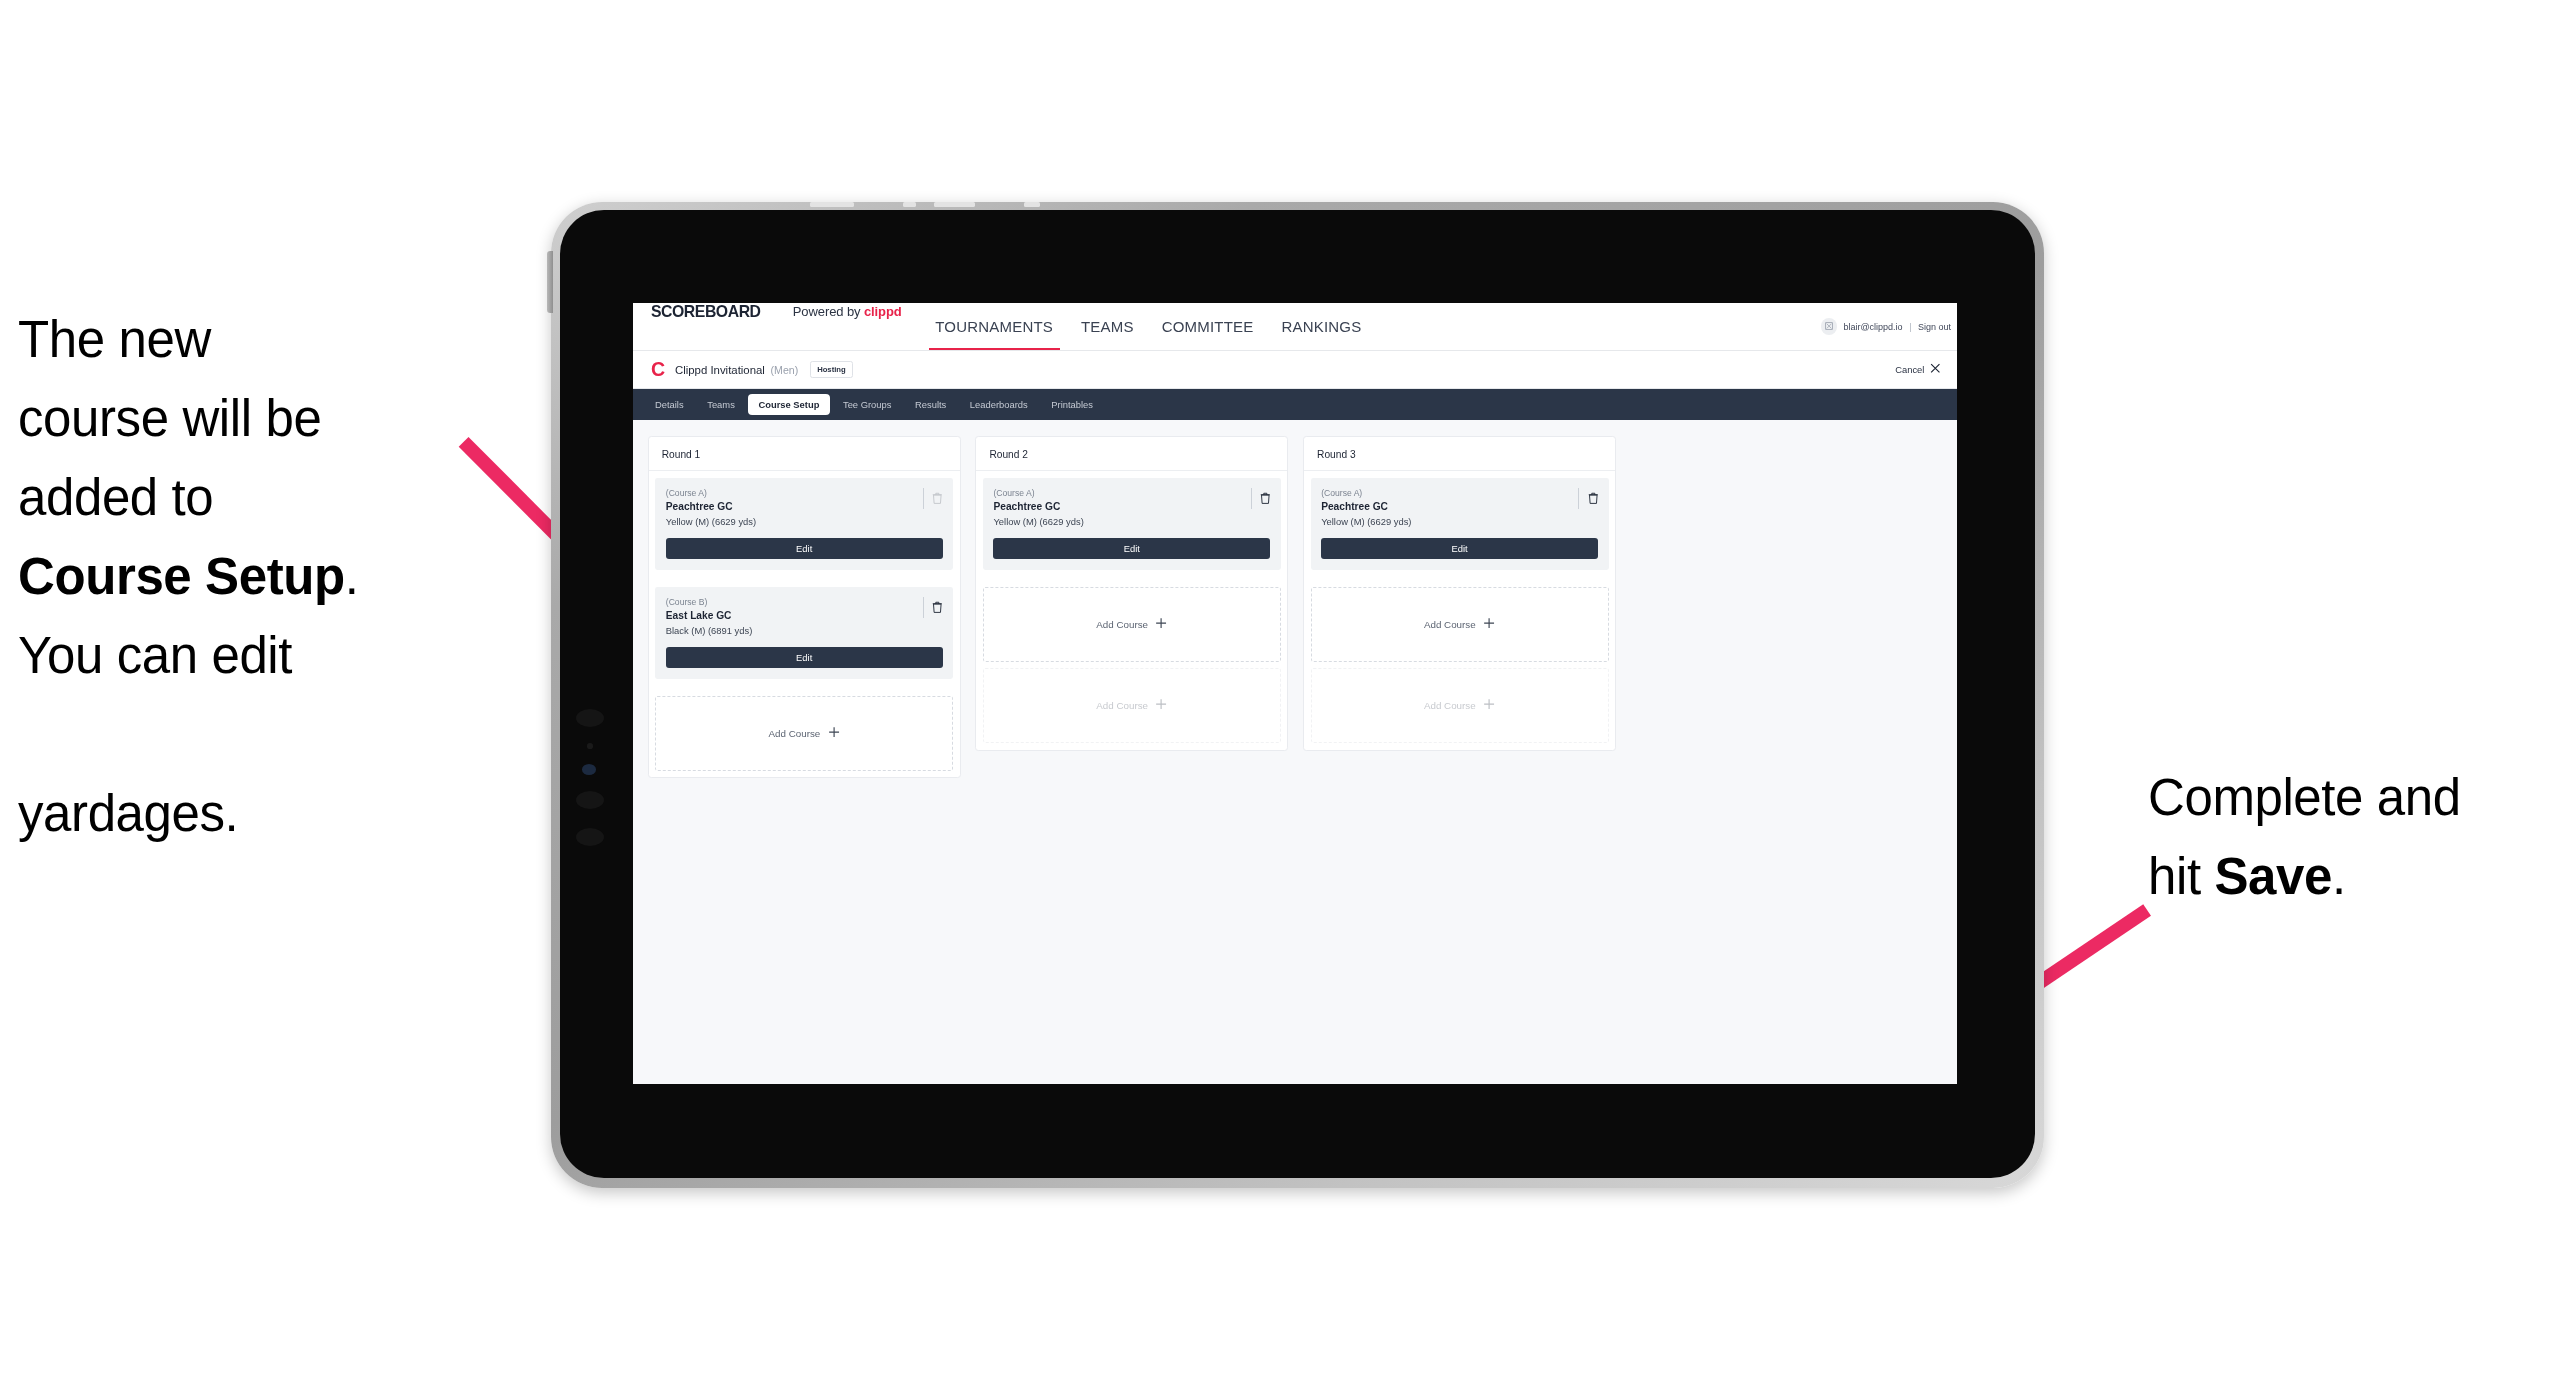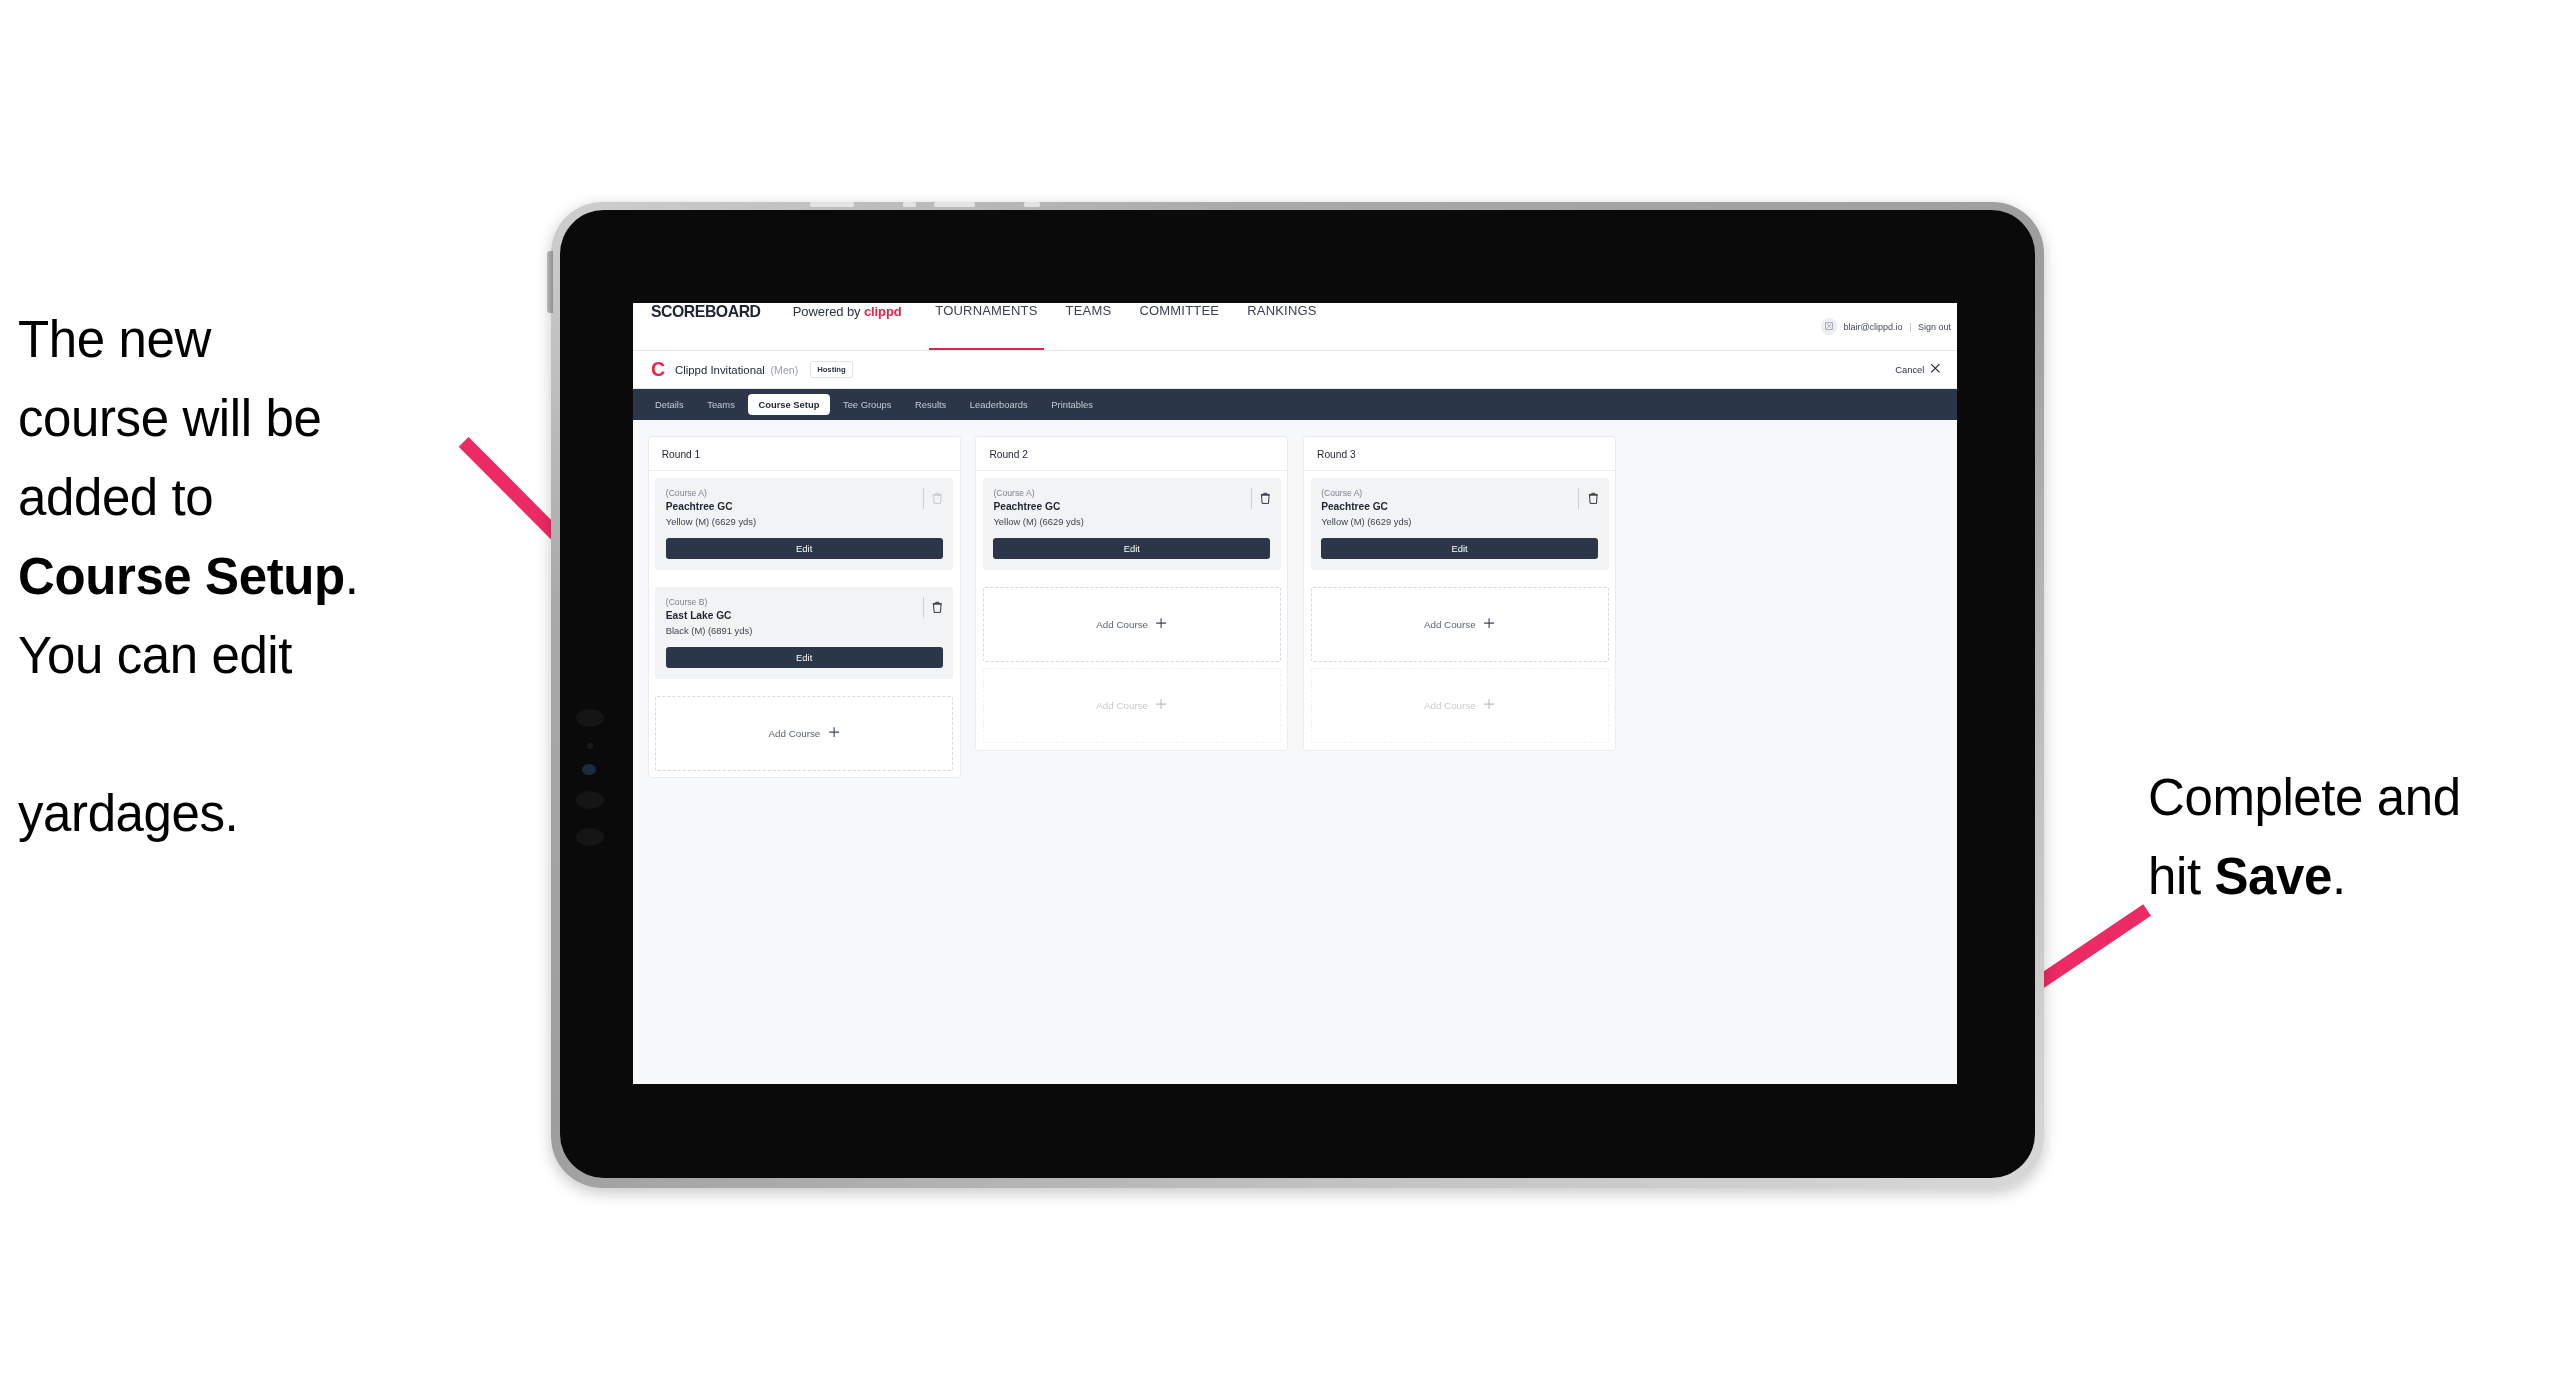--- a/index.html
+++ b/index.html
@@ -149,22 +149,23 @@
   }
   #brand-sub .clippd-mark { color: #e8234a; font-weight: 700; }
 
   .top-nav {
     display: flex;
     align-items: stretch;
     margin-left: 4.9px;
   }
   .top-nav-item {
     display: flex;
+    align-items: center;
     padding: 0 14px;
-    font-size: 13px;
+    font-size: 15px;
     color: #3a4252;
     letter-spacing: 0.2px;
     position: relative;
     cursor: pointer;
     white-space: nowrap;
   }
   .top-nav-item.active::after {
     content: "";
     position: absolute;
     left: 7.3px; right: 7.3px; bottom: 0;

